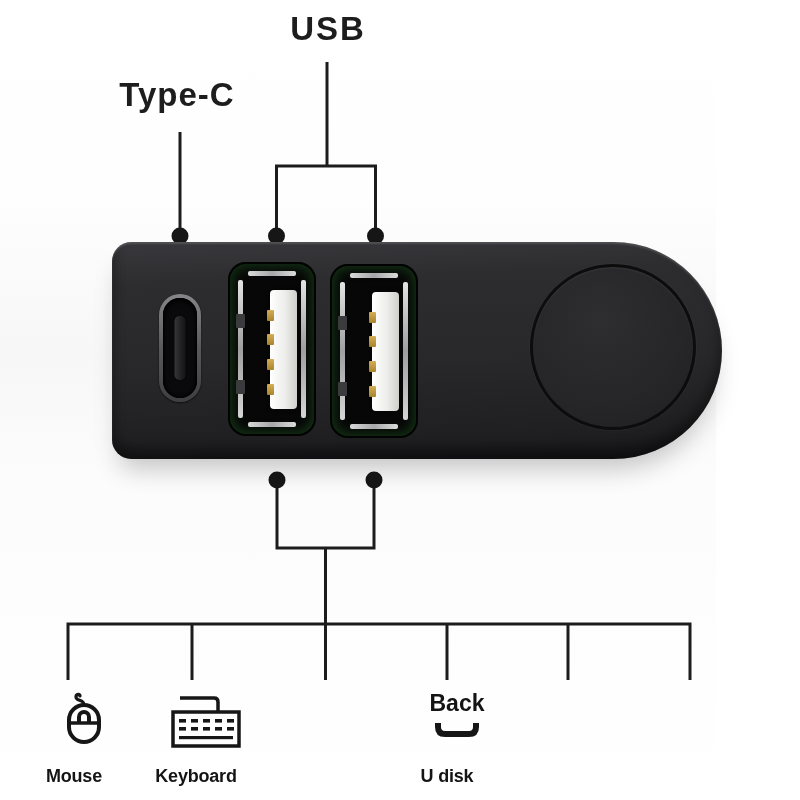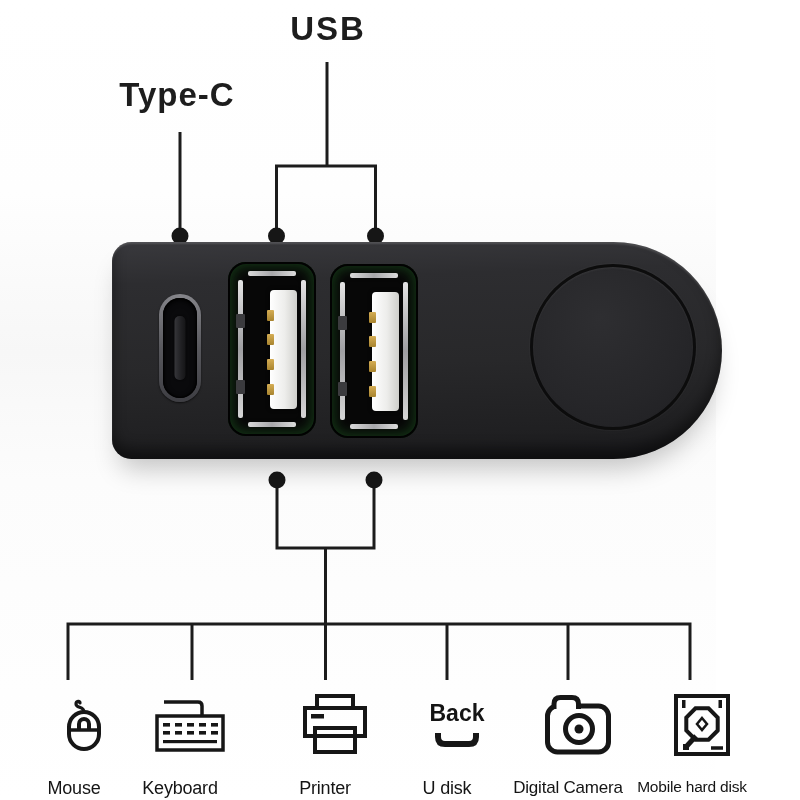--- a/index.html
+++ b/index.html
@@ -85,23 +85,23 @@
     background:linear-gradient(180deg,#d5ad54,#a8842f); border-radius:1px; }
   .pad.k1{top:48px}.pad.k2{top:72px}.pad.k3{top:97px}.pad.k4{top:122px}
   .tab { position:absolute; left:8px; width:9px; height:14px; background:#3b3b3e; border-radius:1px; }
   .tab.t1{top:52px}.tab.t2{top:118px}
 
   
   .col {
     position:absolute; top:692px; width:150px; margin-left:-75px;
     display:flex; flex-direction:column; align-items:center;
   }
-  .icon-box { height:66px; display:flex; align-items:center; justify-content:center;margin-left:20px; }
+  .icon-box { height:66px; display:flex; align-items:flex-start; justify-content:center;margin-left:20px; }
   .dev-label {
-    margin-top:20px; font-weight:400; font-size:18px; color:#141414;
+    margin-top:8px; font-weight:700; font-size:18px; color:#141414;
     white-space:nowrap; letter-spacing:-0.2px;
   }
   .col.c-camera .dev-label { font-size:17px; }
   .col.c-hdd    .dev-label { font-size:15.5px; }
   .back-text { font-weight:700; font-size:23px; color:#141414; line-height:1; margin-bottom:7px; }
   .udisk-stack { display:flex; flex-direction:column; align-items:center; }
   .icon-stroke { stroke:#161616; fill:none; }
 </style>
 </head>
 <body>
@@ -176,21 +176,21 @@
       <svg width="36" height="52" viewBox="0 -1 36 52">
         <path class="icon-stroke" stroke-width="3.2" stroke-linecap="round" d="M18 12 C18 6 10 8.5 10 4 C10 1 14.5 0.5 14 3"></path>
         <rect class="icon-stroke" stroke-width="4" x="3" y="12" width="30" height="37" rx="15"></rect>
         <line class="icon-stroke" stroke-width="3.5" x1="3" y1="30" x2="33" y2="30"></line>
         <path class="icon-stroke" stroke-width="4" d="M13 30 L13 24 A5 5 0 0 1 23 24 L23 30"></path>
       </svg>
     </div>
     <div class="dev-label">Mouse</div>
   </div>
 
-  <div class="col c-keyboard" style="left:180px">
+  <div class="col c-keyboard" style="left:196px">
     <div class="icon-box">
       <svg width="72" height="58" viewBox="0 0 72 58">
         <path class="icon-stroke" stroke-width="3.5" d="M10 6 H44 Q48 6 48 10 V20"></path>
         <rect class="icon-stroke" stroke-width="3.5" x="3" y="20" width="66" height="34"></rect>
         <g fill="#161616">
           <rect x="9" y="27" width="7" height="3.6"></rect>
             <rect x="21" y="27" width="7" height="3.6"></rect>
           <rect x="33" y="27" width="7" height="3.6"></rect>
             <rect x="45" y="27" width="7" height="3.6"></rect>
           <rect x="57" y="27" width="7" height="3.6"></rect>
@@ -199,65 +199,28 @@
           <rect x="33" y="35" width="7" height="3.6"></rect>
             <rect x="45" y="35" width="7" height="3.6"></rect>
           <rect x="57" y="35" width="7" height="3.6"></rect>
           <rect x="9" y="44" width="54" height="3.2"></rect>
         </g>
       </svg>
     </div>
     <div class="dev-label">Keyboard</div>
   </div>
 
-  <div class="col c-printer" style="left:325px">
-    <div class="icon-box">
-      <svg width="66" height="62" viewBox="0 0 66 62">
-        <rect class="icon-stroke" stroke-width="4" fill="#ffffff" x="15" y="2" width="36" height="12"></rect>
-        <rect class="icon-stroke" stroke-width="4" fill="#ffffff" x="3" y="14" width="60" height="28"></rect>
-        <rect x="9" y="20" width="13" height="4.5" fill="#161616"></rect>
-        <rect class="icon-stroke" stroke-width="4" fill="#ffffff" x="13" y="34" width="40" height="24"></rect>
-      </svg>
-    </div>
-    <div class="dev-label">Printer</div>
-  </div>
 
   <div class="col c-udisk" style="left:447px">
     <div class="icon-box">
       <div class="udisk-stack">
         <div class="back-text">Back</div>
         <svg width="46" height="16" viewBox="0 0 46 16">
           <path class="icon-stroke" stroke-width="6" stroke-linejoin="round" d="M4 1 V5 Q4 12 11 12 H35 Q42 12 42 5 V1"></path>
         </svg>
       </div>
     </div>
     <div class="dev-label">U disk</div>
   </div>
 
-  <div class="col c-camera" style="left:568px">
-    <div class="icon-box">
-      <svg width="66" height="60" viewBox="0 0 66 60">
-        <rect class="icon-stroke" stroke-width="5" x="2.5" y="11" width="61" height="46" rx="10"></rect>
-        <path stroke="#161616" stroke-width="5" fill="#ffffff" d="M9 14 V9 Q9 2.5 15.5 2.5 H27 Q33.5 2.5 33.5 9 V14"></path>
-        <circle class="icon-stroke" stroke-width="5" fill="#ffffff" cx="34" cy="34" r="13.5"></circle>
-        <circle cx="34" cy="34" r="4.5" fill="#161616"></circle>
-      </svg>
-    </div>
-    <div class="dev-label">Digital Camera</div>
-  </div>
-
-  <div class="col c-hdd" style="left:692px">
-    <div class="icon-box">
-      <svg width="58" height="64" viewBox="0 0 58 64">
-        <rect class="icon-stroke" stroke-width="4" x="3" y="3" width="52" height="58"></rect>
-        <rect x="9" y="7" width="3.5" height="8" fill="#161616"></rect>
-        <rect x="45.5" y="7" width="3.5" height="8" fill="#161616"></rect>
-        <polygon class="icon-stroke" stroke-width="4" points="44.7,37.5 35.5,46.7 22.5,46.7 13.3,37.5 13.3,24.5 22.5,15.3 35.5,15.3 44.7,24.5"></polygon>
-        <path class="icon-stroke" stroke-width="2.5" fill="#ffffff" d="M29 25 L34 31 L29 37 L24 31 Z"></path>
-        <line class="icon-stroke" stroke-width="5" x1="12" y1="55" x2="23" y2="43"></line>
-        <rect x="10" y="51" width="6" height="6" fill="#161616"></rect>
-        <line class="icon-stroke" stroke-width="3.5" x1="38" y1="55" x2="50" y2="55"></line>
-      </svg>
-    </div>
-    <div class="dev-label">Mobile hard disk</div>
-  </div>
+
 
 </div>
 
 </body></html>

